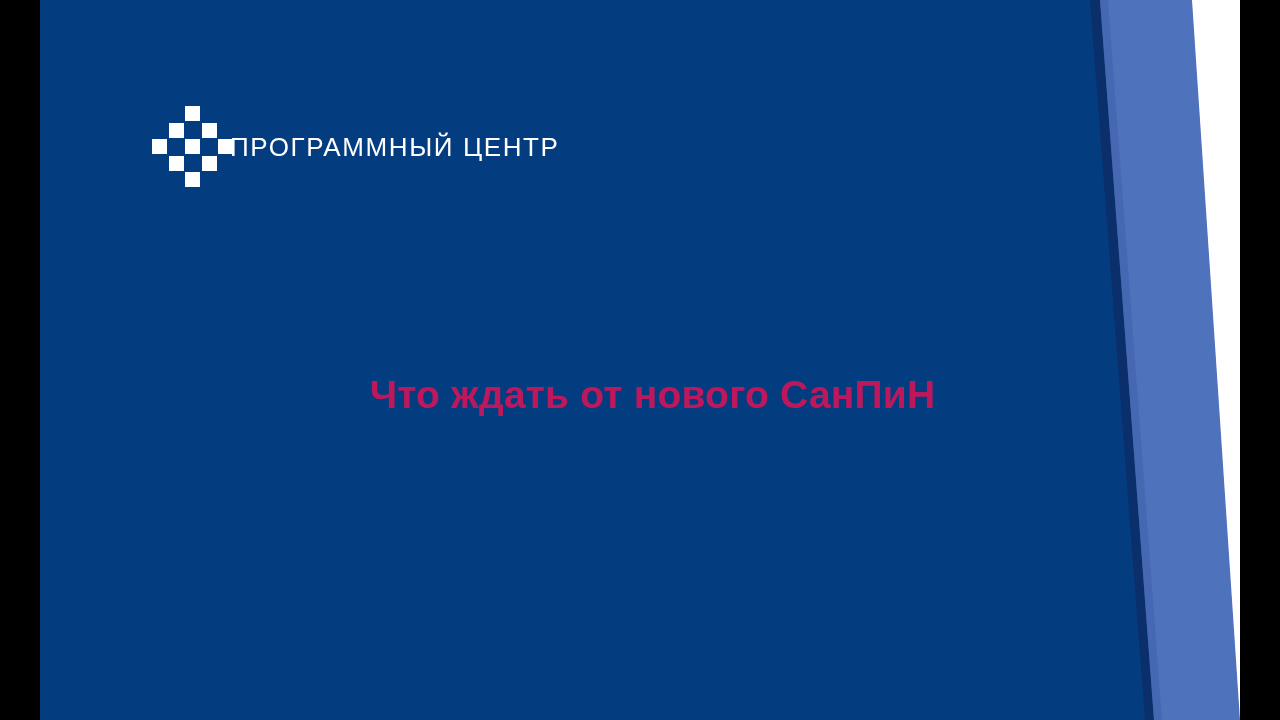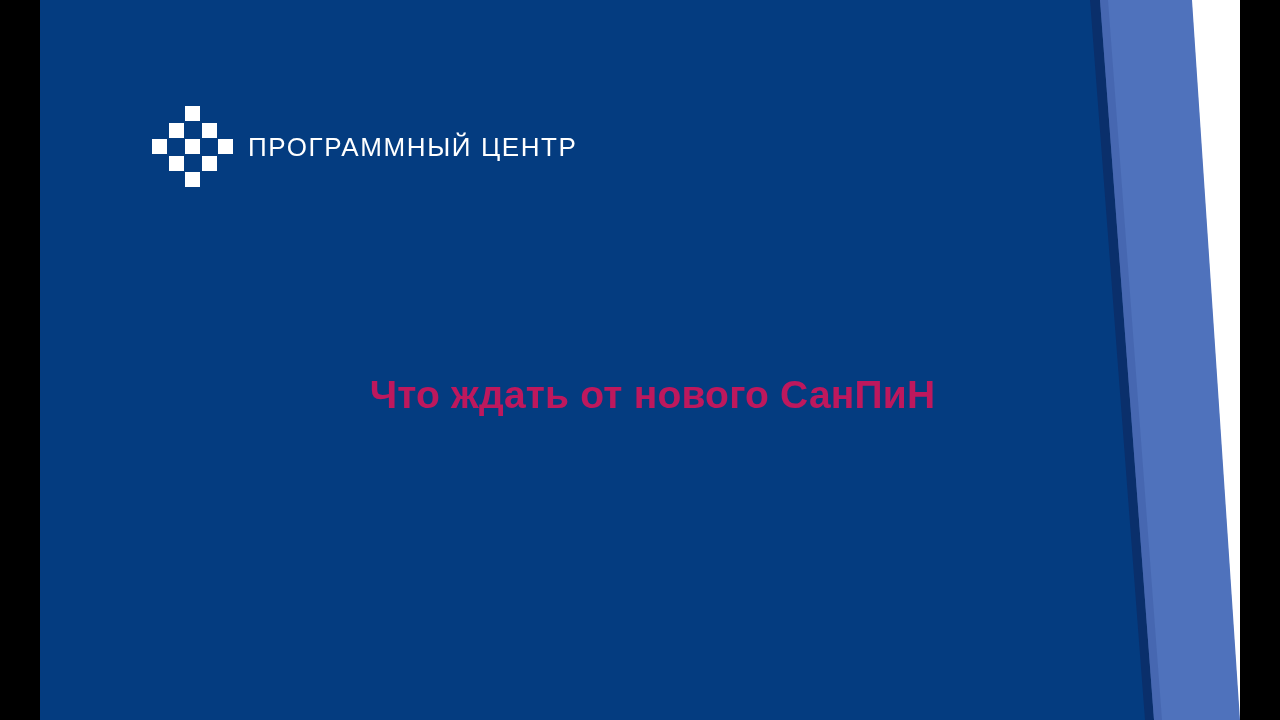--- a/index.html
+++ b/index.html
@@ -96,21 +96,20 @@
     z-index: 3;
   }
 
   
   .logo-lockup {
     position: absolute;
     left: 112px;
     top: 106px;
     display: flex;
     align-items: center;
-    gap: 18px;
     z-index: 20;
   }
 
   .logo-mark {
     position: relative;
     width: 78px;
     height: 82px;
     flex: 0 0 auto;
   }
   .logo-mark .cell {

